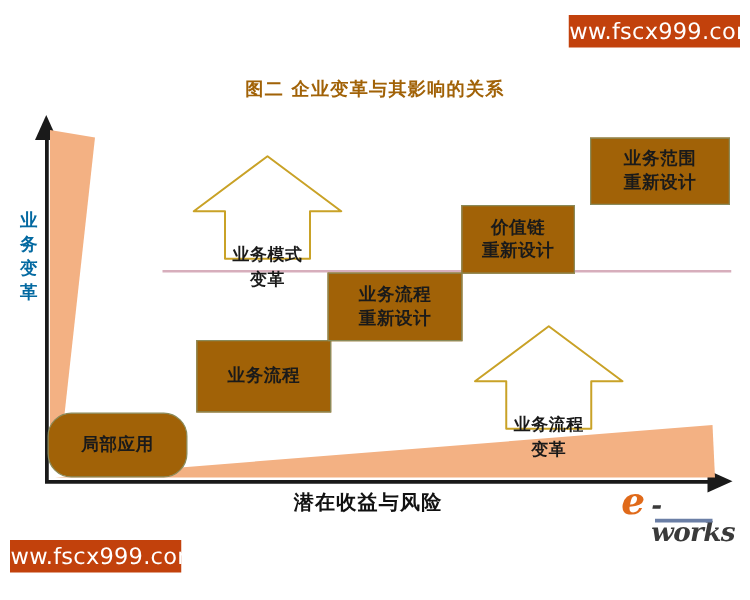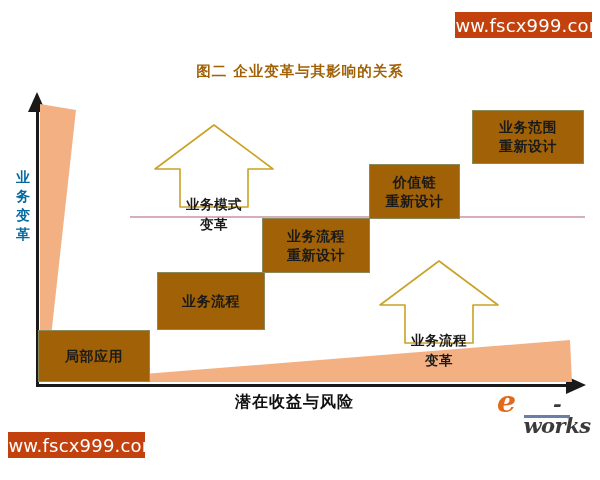--- a/index.html
+++ b/index.html
@@ -132,21 +132,21 @@
     flex-direction: column;
     align-items: center;
     justify-content: center;
     font-size: 14px;
     font-weight: 600;
     color: #1a1a1a;
     line-height: 19px;
     letter-spacing: 0.5px;
     z-index: 6;
   }
-  #step-1 { left: 38px;  top: 330px; width: 112px; height: 52px; }
+  #step-1 { left: 38px;  top: 330px; width: 112px; height: 52px; border-radius: 19px; }
   #step-2 { left: 157px; top: 272px; width: 108px; height: 58px; }
   #step-3 { left: 262px; top: 218px; width: 108px; height: 55px; }
   #step-4 { left: 369px; top: 164px; width: 91px; height: 55px; }
   #step-5 { left: 472px; top: 110px; width: 112px; height: 54px; }
 
   
   .arrow-callout {
     position: absolute;
     z-index: 8;
   }
@@ -191,21 +191,20 @@
   #eworks-logo .lg-works {
     position: absolute;
     left: 24px; top: 4px;
     font-family: "DejaVu Serif", "Liberation Serif", serif;
     font-style: italic;
     font-weight: 700;
     font-size: 21px;
     color: #3a3a3a;
     line-height: 22px;
     letter-spacing: -0.5px;
-    text-align: center;
   }
   #eworks-logo .lg-bar {
     position: absolute;
     left: 27px; top: 26px;
     width: 46px; height: 3px;
     background: #6b7fa6;
   }
 </style>
 </head>
 <body>

